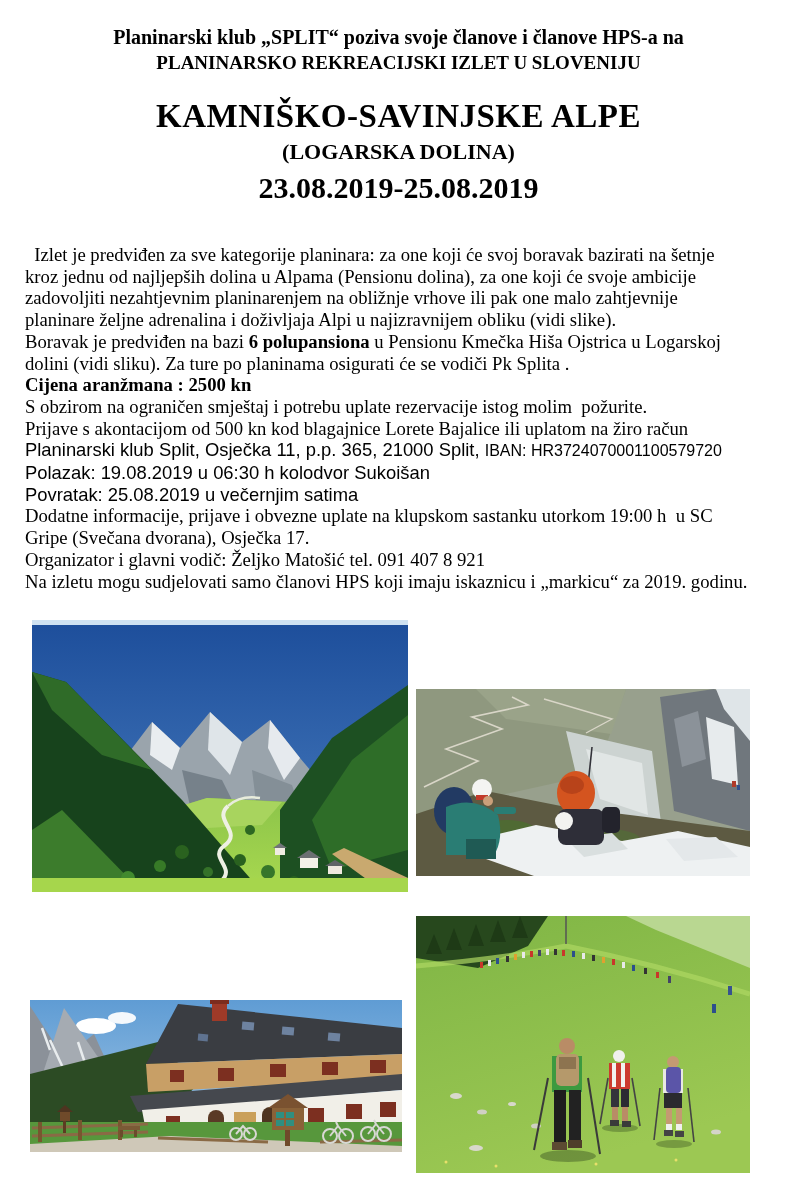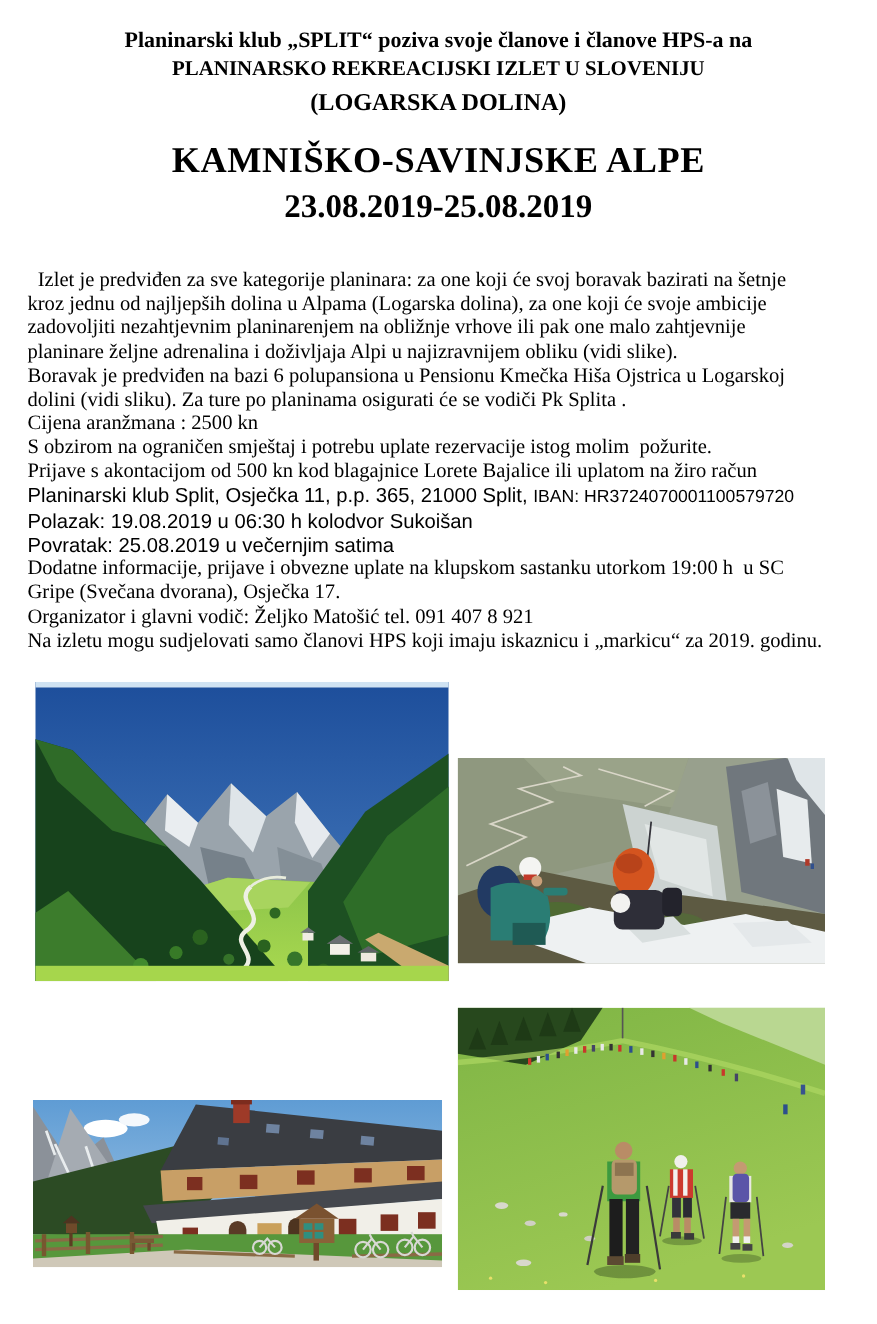--- a/index.html
+++ b/index.html
@@ -8,43 +8,43 @@
   .page{position:absolute;inset:0;}
   .hdr{text-align:center;font-weight:bold;}
   .h-invite{padding-top:25px;font-size:20px;line-height:24px;}
   .h-event{font-size:19px;line-height:27px;}
   .h-title{margin-top:21px;font-size:33px;line-height:38px;letter-spacing:.5px;}
   .h-sub{margin-top:4px;font-size:22px;line-height:26px;}
   .h-dates{margin-top:5px;font-size:30px;line-height:36px;}
   .body-text{margin:38px 0 0 25px;width:760px;}
   .line{font-size:18.7px;line-height:21.7px;white-space:pre;}
   .line.sans{font-family:Liberation Sans, sans-serif;font-size:18.4px;}
-  .b{font-weight:normal;}
+  .b{font-weight:bold;}
   .sm{font-size:16px;}
   .photo{position:absolute;overflow:hidden;}
   .photo svg{display:block;width:100%;height:100%;}
   .photo1{left:32px;top:620px;width:376px;height:272px;}
   .photo2{left:416px;top:689px;width:334px;height:187px;}
   .photo3{left:416px;top:916px;width:334px;height:257px;}
   .photo4{left:30px;top:1000px;width:372px;height:152px;}
 </style>
 </head>
 <body>
 
 <div class="page">
 
   <div class="hdr h-invite">Planinarski klub „SPLIT“ poziva svoje članove i članove HPS-a na</div>
   <div class="hdr h-event">PLANINARSKO REKREACIJSKI IZLET U SLOVENIJU</div>
+  <div class="hdr h-title">KAMNIŠKO-SAVINJSKE ALPE</div>
   <div class="hdr h-sub">(LOGARSKA DOLINA)</div>
-  <div class="hdr h-title">KAMNIŠKO-SAVINJSKE ALPE</div>
   <div class="hdr h-dates">23.08.2019-25.08.2019</div>
 
   <div class="body-text">
       <div class="line">  Izlet je predviđen za sve kategorije planinara: za one koji će svoj boravak bazirati na šetnje</div>
-      <div class="line">kroz jednu od najljepših dolina u Alpama (Logarska dolina), za one koji će svoje ambicije</div>
+      <div class="line">kroz jednu od najljepših dolina u Alpama (Pensionu dolina), za one koji će svoje ambicije</div>
       <div class="line">zadovoljiti nezahtjevnim planinarenjem na obližnje vrhove ili pak one malo zahtjevnije</div>
       <div class="line">planinare željne adrenalina i doživljaja Alpi u najizravnijem obliku (vidi slike).</div>
       <div class="line"><span class="">Boravak je predviđen na bazi </span><span class="b ">6 polupansiona</span><span class=""> u Pensionu Kmečka Hiša Ojstrica u Logarskoj</span></div>
       <div class="line">dolini (vidi sliku). Za ture po planinama osigurati će se vodiči Pk Splita .</div>
       <div class="line b">Cijena aranžmana : 2500 kn</div>
       <div class="line">S obzirom na ograničen smještaj i potrebu uplate rezervacije istog molim  požurite.</div>
       <div class="line">Prijave s akontacijom od 500 kn kod blagajnice Lorete Bajalice ili uplatom na žiro račun</div>
       <div class="line sans"><span class="">Planinarski klub Split, Osječka 11, p.p. 365, 21000 Split, </span><span class="sm">IBAN: HR3724070001100579720</span></div>
       <div class="line sans">Polazak: 19.08.2019 u 06:30 h kolodvor Sukoišan</div>
       <div class="line sans">Povratak: 25.08.2019 u večernjim satima</div>

